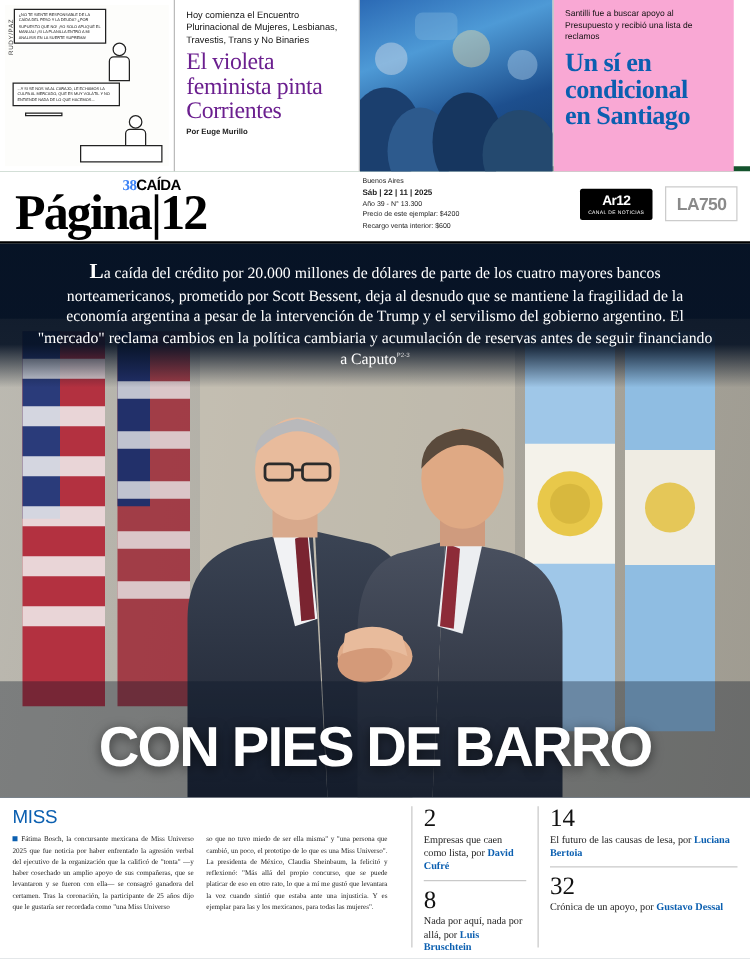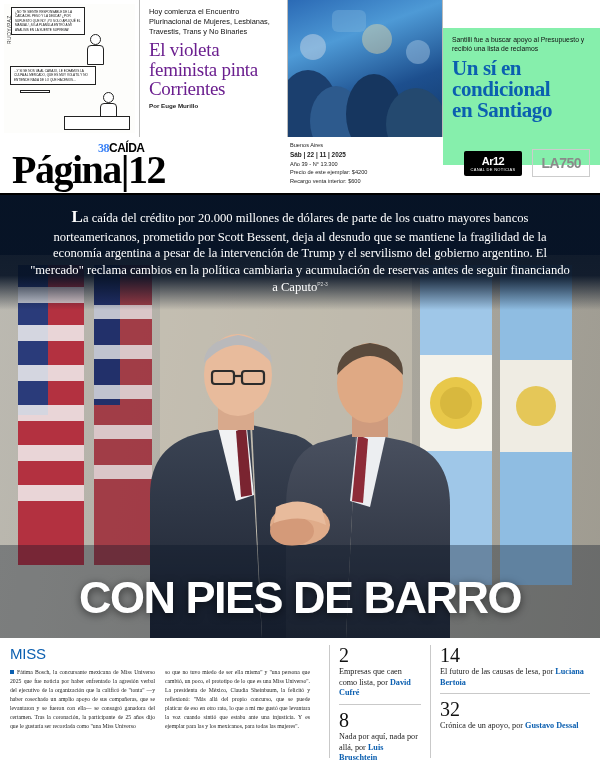--- a/index.html
+++ b/index.html
@@ -60,21 +60,21 @@
     margin-top: 4px; font-weight: bold;
   }
   .photo-top {
     width: 155px; height: 137px; border-right: 1px solid #bbb;
     position: relative; overflow: hidden;
     background: linear-gradient(160deg,#2b6ab5 0%, #4e9ad6 30%, #1d4f8e 65%, #123a6b 100%);
   }
   .crowd-ov { position: absolute; inset: 0; }
   .blob { position: absolute; border-radius: 50%; }
   .story2 {
-    width: 157px; height: 137px; padding: 7px 9px 4px 9px; background: #86efac; margin-top: 28px;
+    width: 144px; height: 137px; padding: 7px 9px 4px 9px; background: #f9a8d4;
   }
   .story2 .kicker {
     font-family: "Liberation Sans", sans-serif; font-size: 6.8px; line-height: 1.35;
     color: #111; margin-bottom: 5px;
   }
   .story2 .head {
     font-family: "Liberation Serif", serif; font-size: 21px; line-height: 1.0;
     color: #0b5fb0; font-weight: bold; letter-spacing: -0.4px;
   }
   .story2 .head span { display: block; }

